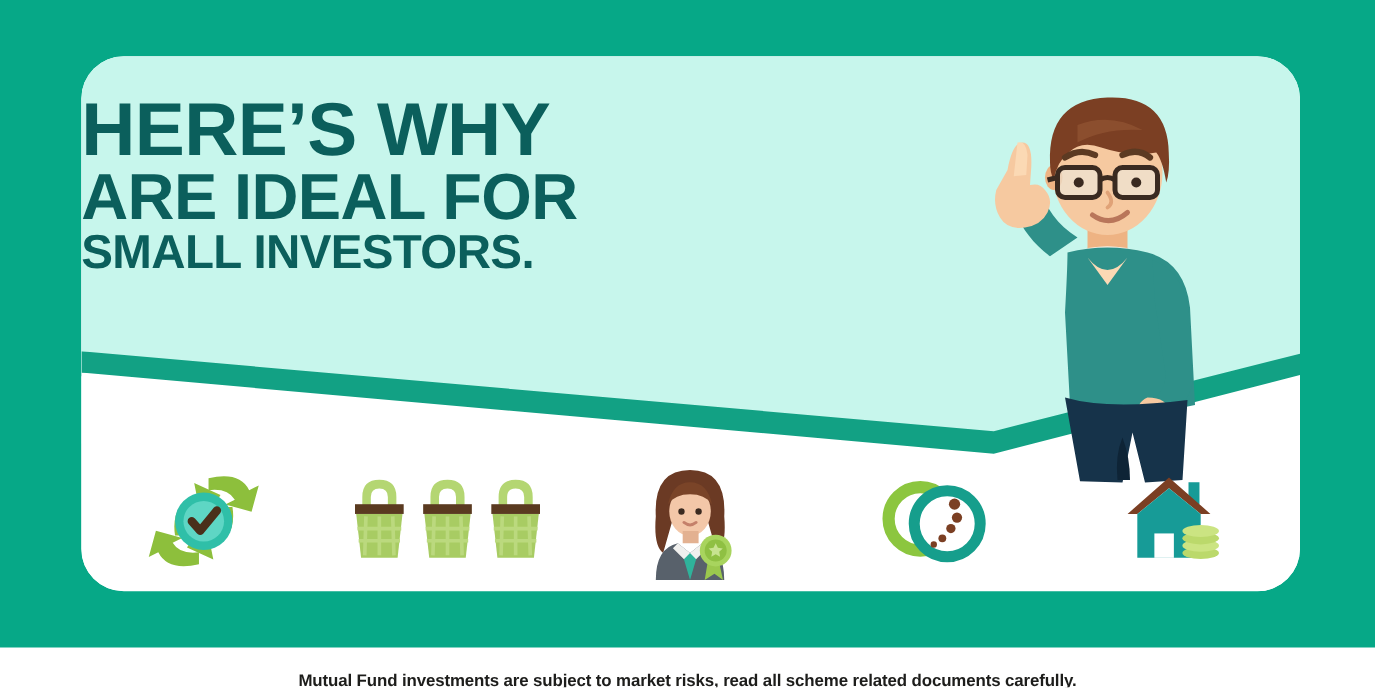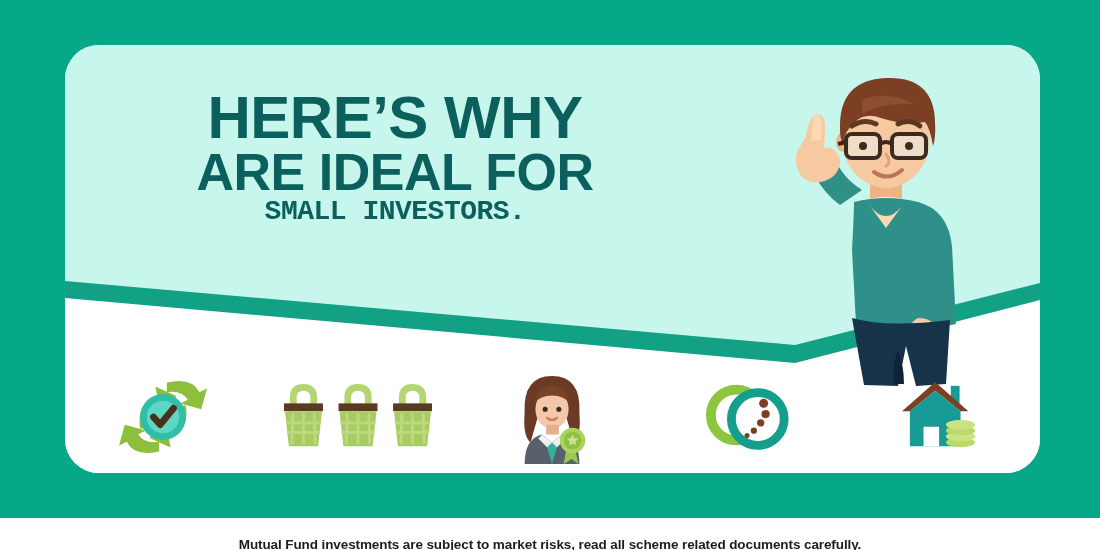--- a/index.html
+++ b/index.html
@@ -69,33 +69,32 @@
     height: 428px;
     background: #ffffff;
     -webkit-clip-path: polygon(0 253px, 730px 318px, 975px 255px, 975px 428px, 0 428px);
     clip-path: polygon(0 253px, 730px 318px, 975px 255px, 975px 428px, 0 428px);
   }
 
   
   .headline {
     position: absolute;
     left: 0;
-    top: 44px;
+    top: 30px;
     width: 660px;
-    text-align: center;
     color: #0B5F5C;
     font-weight: bold;
     letter-spacing: -0.5px;
     line-height: 0.97;
     z-index: 6;
   }
   .headline .l1 { display:block; font-size: 60px; }
   .headline .l2 { display:block; font-size: 50px; }
   .headline .l3 { display:block; font-size: 52px; }
-  .headline .l4 { display:block; font-size: 28px; font-family: Liberation Mono, monospace; }
+  .headline .l4 { display:block; font-size: 38px; }
 
   
   .character {
     position: absolute;
     left: 705px;
     top: 5px;
     width: 230px;
     height: 340px;
     z-index: 7;
   }

